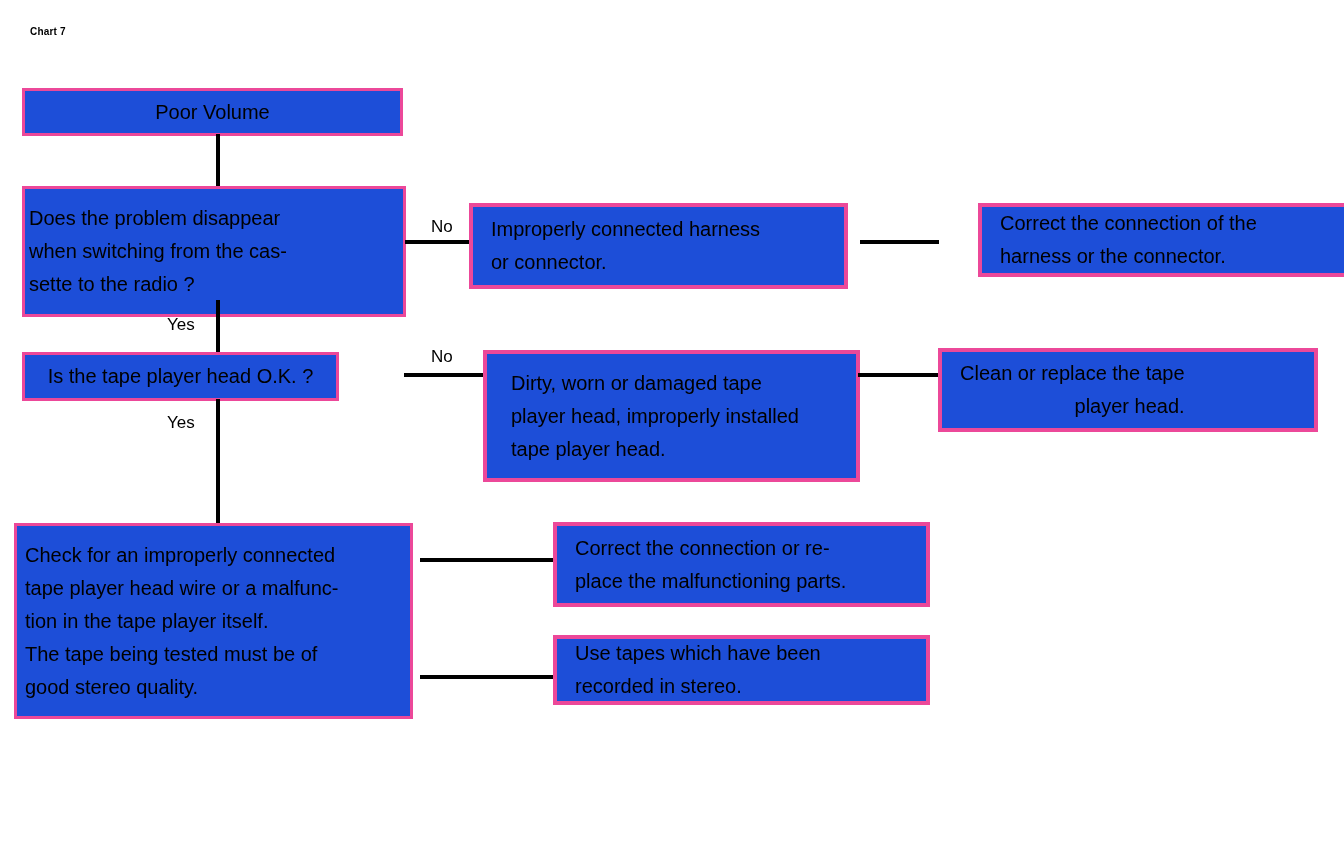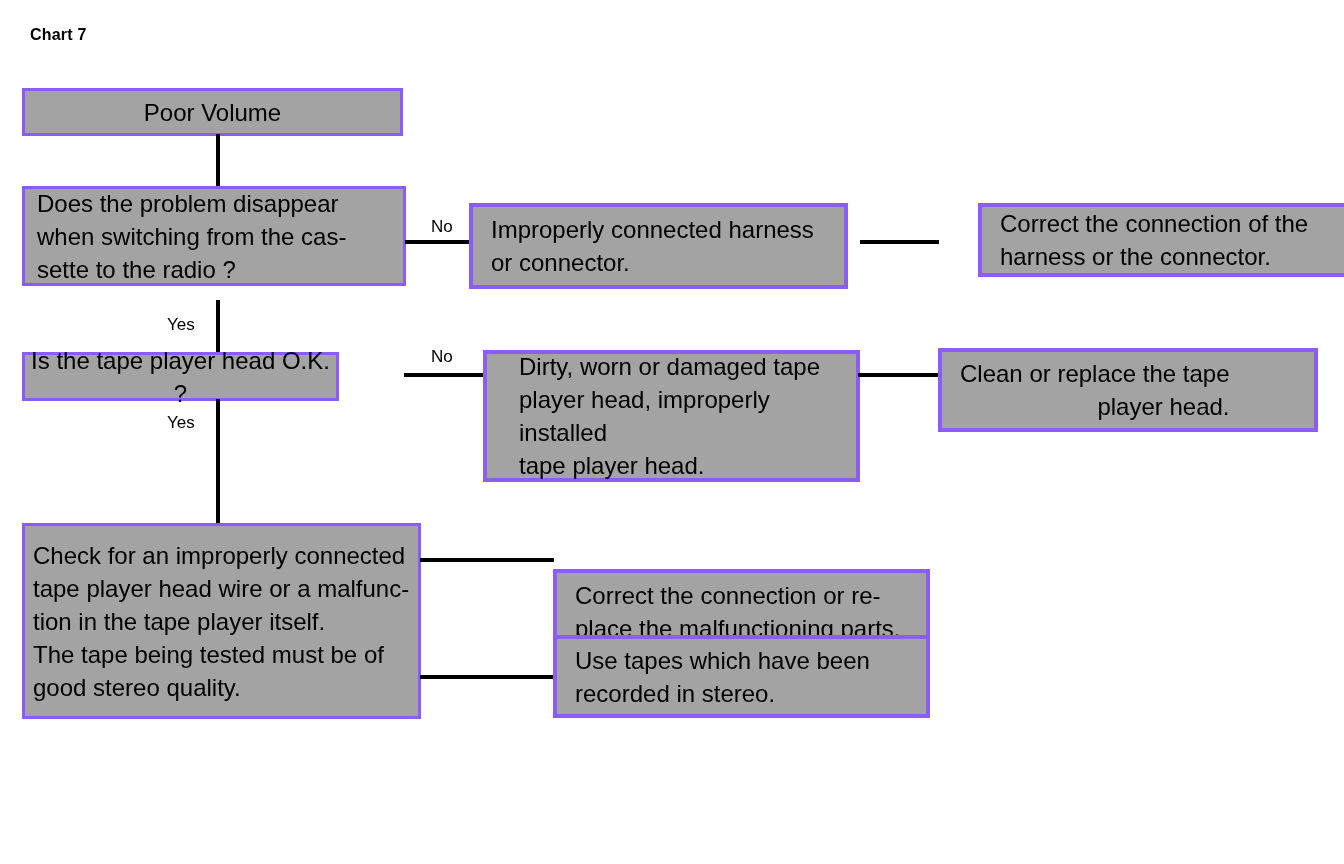--- a/index.html
+++ b/index.html
@@ -11,32 +11,32 @@
     position: relative;
     width: 1344px;
     height: 864px;
     background: #ffffff;
     font-family: "Liberation Sans", "DejaVu Sans", sans-serif;
     color: #000000;
     overflow: hidden;
   }
   .chart-title {
     position: absolute;
-    font-size: 16px;
+    font-size: 10px;
     font-weight: bold;
     letter-spacing: 0.2px;
   }
   .box {
     position: absolute;
     box-sizing: border-box;
-    border: 3px solid #8b5cf6;
-    background: #a3a3a3;
+    border: 3px solid #ec4899;
+    background: #1d4ed8;
     display: flex;
     align-items: center;
-    font-size: 24px;
+    font-size: 20px;
     line-height: 33px;
     white-space: pre-line;
     text-align: left;
   }
   .box.thick { border-width: 4px; }
   .box.center {
     justify-content: center;
     text-align: center;
   }
   .hline, .vline {
@@ -53,21 +53,21 @@
 <body>
 
 <div id="canvas">
 
   <div class="chart-title" style="left:30px; top:26px;">Chart 7</div>
 
   <div class="box center" style="left:22px; top:88px; width:381px; height:48px;">Poor Volume</div>
 
   <div class="vline" style="left:216px; top:134px; width:4px; height:54px;"></div>
 
-  <div class="box" style="left:22px; top:186px; width:384px; height:100px; padding:0 12px;">Does the problem disappear
+  <div class="box" style="left:22px; top:186px; width:384px; height:131px; padding:0 4px;">Does the problem disappear
 when switching from the cas-
 sette to the radio ?</div>
 
   <div class="edge-label" style="left:431px; top:216px;">No</div>
   <div class="hline" style="left:405px; top:240px; width:79px; height:4px;"></div>
 
   <div class="box thick" style="left:469px; top:203px; width:379px; height:86px; padding:0 18px;">Improperly connected harness
 or connector.</div>
 
   <div class="hline" style="left:860px; top:240px; width:79px; height:4px;"></div>
@@ -76,40 +76,40 @@
 harness or the connector.</div>
 
   <div class="edge-label" style="left:167px; top:314px;">Yes</div>
   <div class="vline" style="left:216px; top:300px; width:4px; height:53px;"></div>
 
   <div class="box center" style="left:22px; top:352px; width:317px; height:49px;">Is the tape player head O.K. ?</div>
 
   <div class="edge-label" style="left:431px; top:346px;">No</div>
   <div class="hline" style="left:404px; top:373px; width:80px; height:4px;"></div>
 
-  <div class="box thick" style="left:483px; top:350px; width:377px; height:132px; padding:0 32px;">Dirty, worn or damaged tape
+  <div class="box thick" style="left:483px; top:350px; width:377px; height:132px; padding:0 24px;">Dirty, worn or damaged tape
 player head, improperly installed
 tape player head.</div>
 
   <div class="hline" style="left:858px; top:373px; width:81px; height:4px;"></div>
 
   <div class="box thick" style="left:938px; top:348px; width:380px; height:84px; padding:0 18px;text-align:right;">Clean or replace the tape
 player head.</div>
 
   <div class="edge-label" style="left:167px; top:412px;">Yes</div>
   <div class="vline" style="left:216px; top:399px; width:4px; height:126px;"></div>
 
-  <div class="box" style="left:22px; top:523px; width:399px; height:196px; padding:12px 8px;">Check for an improperly connected
+  <div class="box" style="left:14px; top:523px; width:399px; height:196px; padding:12px 8px;">Check for an improperly connected
 tape player head wire or a malfunc-
 tion in the tape player itself.
 The tape being tested must be of
 good stereo quality.</div>
 
   <div class="hline" style="left:420px; top:558px; width:134px; height:4px;"></div>
   <div class="hline" style="left:420px; top:675px; width:134px; height:4px;"></div>
 
-  <div class="box thick" style="left:553px; top:522px; width:377px; height:85px; padding:0 18px;margin-top:47px;">Correct the connection or re-
+  <div class="box thick" style="left:553px; top:522px; width:377px; height:85px; padding:0 18px;">Correct the connection or re-
 place the malfunctioning parts.</div>
 
-  <div class="box thick" style="left:553px; top:635px; width:377px; height:83px; padding:0 18px;">Use tapes which have been
+  <div class="box thick" style="left:553px; top:635px; width:377px; height:70px; padding:0 18px;">Use tapes which have been
 recorded in stereo.</div>
 
 </div>
 
 </body></html>

